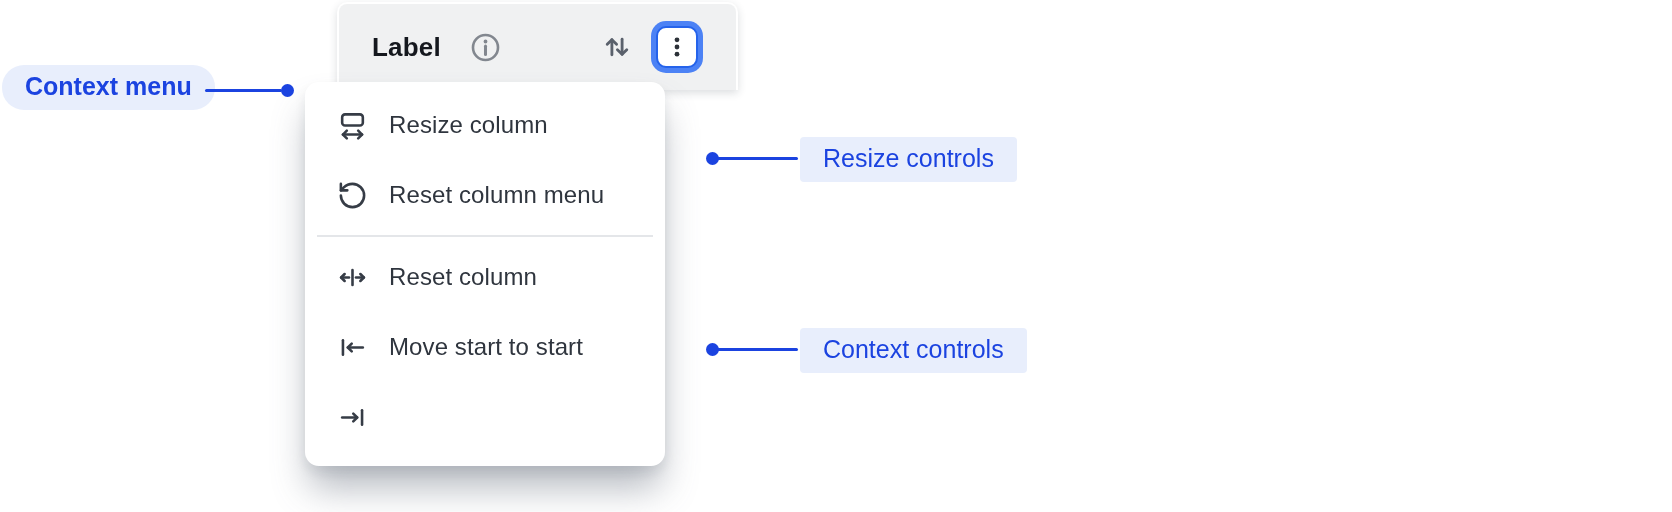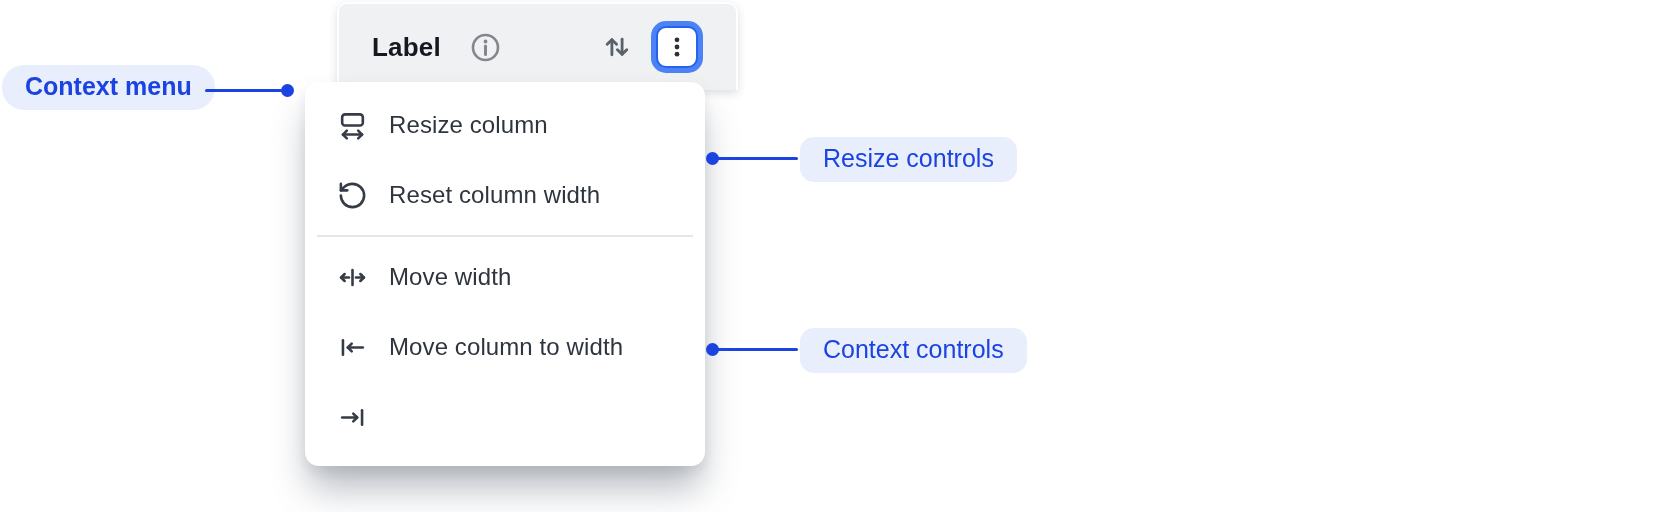--- a/index.html
+++ b/index.html
@@ -54,21 +54,21 @@
     border-radius: 10px;
     box-shadow: 0 0 0 5px #4c82f5;
     display: flex; align-items: center; justify-content: center;
     cursor: pointer;
   }
 
   
   .context-menu {
     position: absolute;
     left: 305px; top: 82px;
-    width: 400px; height: 384px;
+    width: 360px; height: 384px;
     background: #ffffff;
     border-radius: 14px;
     box-shadow: 0 6px 12px rgba(25,35,50,0.08), 0 26px 36px -4px rgba(95,105,120,0.45);
     padding-top: 8px;
     z-index: 2;
   }
   .menu-item {
     height: 70px;
     display: flex;
     align-items: center;
@@ -92,21 +92,21 @@
   .pill {
     position: absolute;
     display: inline-flex;
     align-items: center;
     justify-content: center;
     background: #e8eefc;
     color: #1b43e0;
     font-size: 25px;
     font-weight: 500;
     padding: 7px 23px 9px 23px;
-    border-radius: 14px;
+    border-radius: 4px;
     white-space: nowrap;
     z-index: 3;
   }
   .pill.round { border-radius: 22px; font-weight: 600; }
   .leader-line {
     position: absolute;
     height: 3px;
     background: #1b43e0;
     border-radius: 2px;
     z-index: 3;
@@ -161,43 +161,43 @@
         <path d="M16.4 16l3 3-3 3"></path>
       </svg>
       <span class="mi-label">Resize column</span>
     </div>
 
     <div class="menu-item">
       <svg width="31" height="31" viewBox="0 0 24 24" fill="none" stroke="#363c46" stroke-width="2" stroke-linecap="round" stroke-linejoin="round">
         <path d="M3 12a9 9 0 1 0 9-9 9.75 9.75 0 0 0-6.74 2.74L3 8"></path>
         <path d="M3 3v5h5"></path>
       </svg>
-      <span class="mi-label">Reset column width</span>
+      <span class="mi-label">Reset column menu</span>
     </div>
 
     <div class="menu-divider"></div>
 
     <div class="menu-item">
       <svg width="31" height="31" viewBox="0 0 24 24" fill="none" stroke="#363c46" stroke-width="2" stroke-linecap="round" stroke-linejoin="round">
         <path d="M12 6.2v11.6"></path>
         <path d="M9.3 12H3.2"></path>
         <path d="M5.9 9.3 3.2 12l2.7 2.7"></path>
         <path d="M14.7 12h6.1"></path>
         <path d="M18.1 9.3 20.8 12l-2.7 2.7"></path>
       </svg>
-      <span class="mi-label">Move width</span>
+      <span class="mi-label">Reset column</span>
     </div>
 
     <div class="menu-item">
       <svg width="31" height="31" viewBox="0 0 24 24" fill="none" stroke="#363c46" stroke-width="2" stroke-linecap="round" stroke-linejoin="round">
         <path d="M4.6 6.4v11.2"></path>
         <path d="M20 12H8.4"></path>
         <path d="M11.4 9 8.4 12l3 3"></path>
       </svg>
-      <span class="mi-label">Move column to width</span>
+      <span class="mi-label">Move start to start</span>
     </div>
 
     <div class="menu-item">
       <svg width="31" height="31" viewBox="0 0 24 24" fill="none" stroke="#363c46" stroke-width="2" stroke-linecap="round" stroke-linejoin="round">
         <path d="M19.4 6.4v11.2"></path>
         <path d="M4 12h11.6"></path>
         <path d="M12.6 9l3 3-3 3"></path>
       </svg>
     </div>
 

